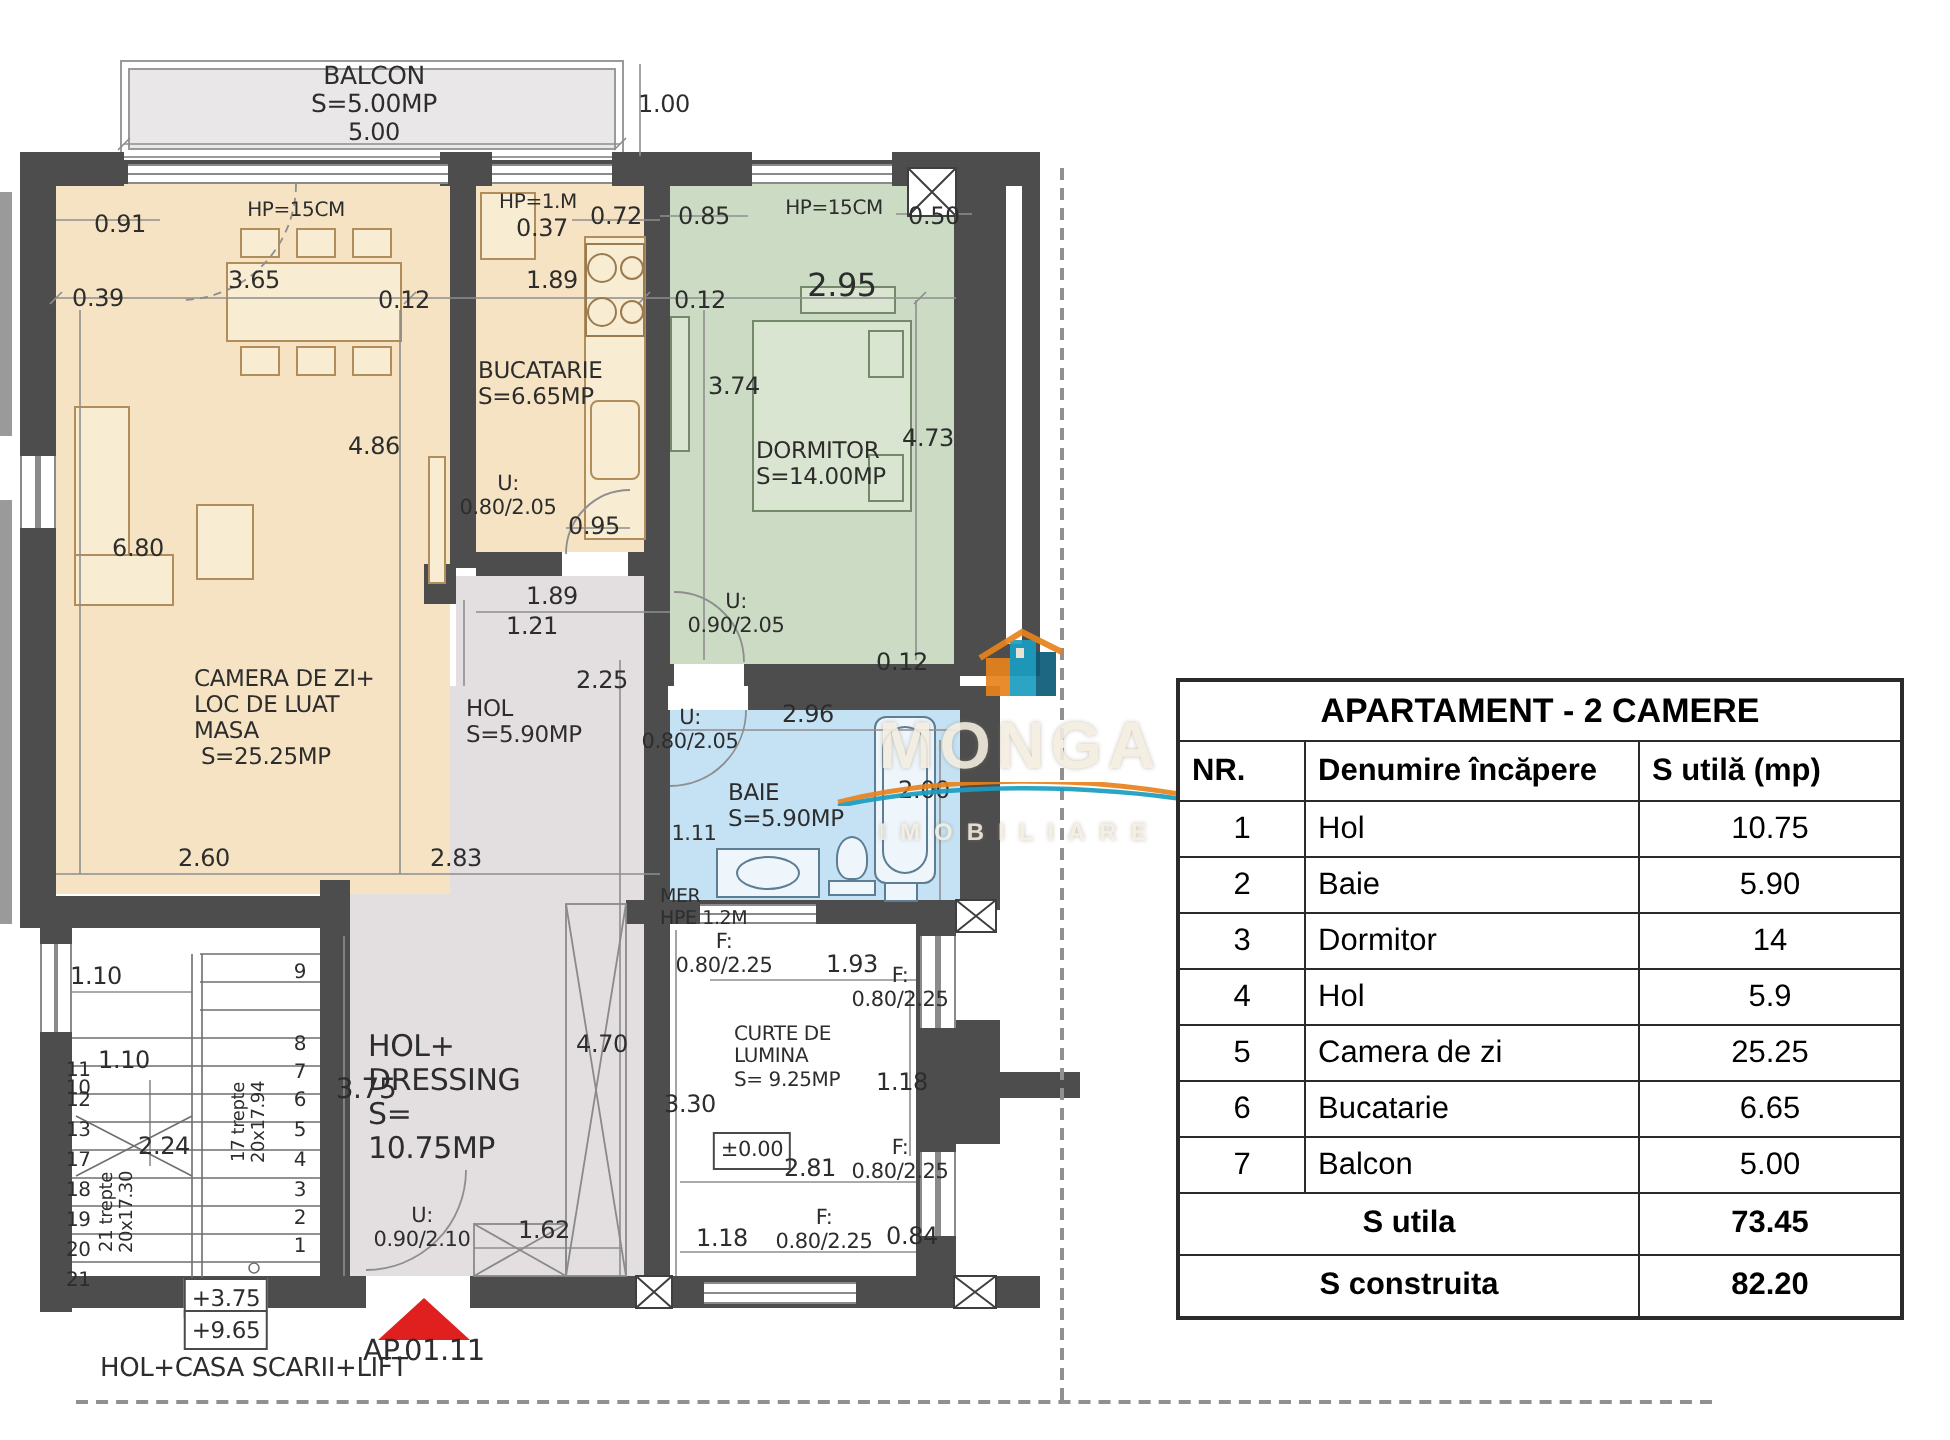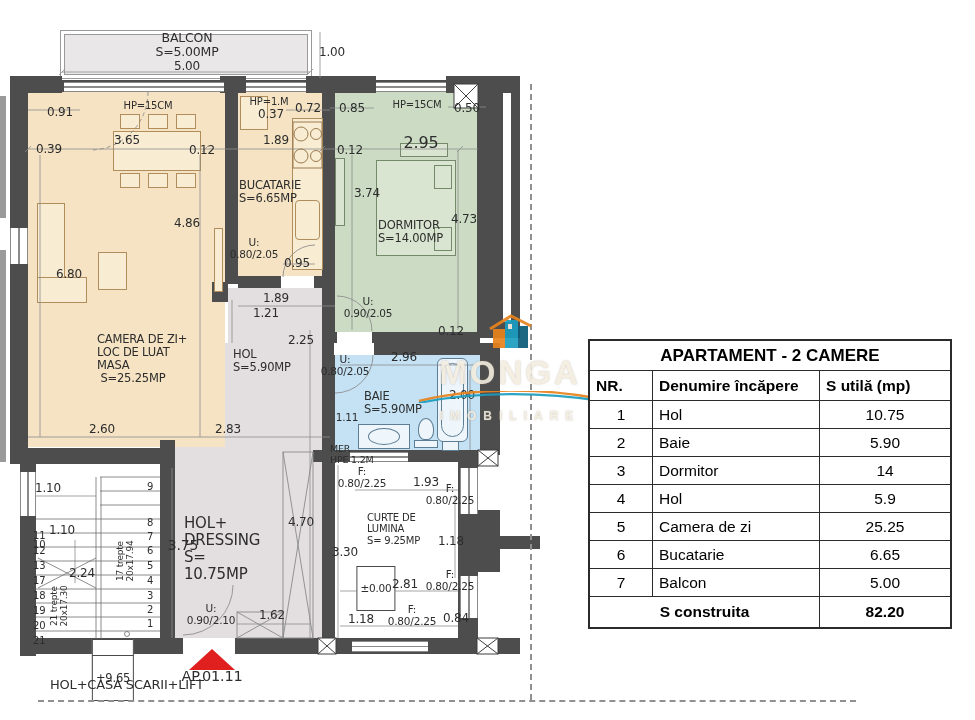--- a/index.html
+++ b/index.html
@@ -24,21 +24,21 @@
         border-left:1px solid #8a8a8a;border-right:1px solid #8a8a8a;}
   .gap{position:absolute;background:#fff;}
   
   .furn{position:absolute;background:#f8ecd2;border:1px solid #b08d5a;box-sizing:border-box;}
   .bfurn{position:absolute;background:#d9e5d0;border:1px solid #74886a;box-sizing:border-box;}
   .wfurn{position:absolute;background:#eef6fc;border:1px solid #5c7d93;box-sizing:border-box;}
   
   .lbl{position:absolute;color:#2d2d2d;white-space:pre;line-height:1.14;text-align:center;
        transform:translateX(-50%);letter-spacing:-0.2px;}
   .lbl.la{transform:none;text-align:left;}
-  .lbl.lb{background:#fff;border:1px solid #4a4a4a;padding:16px 3px;line-height:1.05;}
+  .lbl.lb{background:#fff;border:1px solid #4a4a4a;padding:3px 3px;line-height:1.05;}
   .lbl.lr{transform:translate(-50%,-50%) rotate(-90deg);white-space:pre;}
   
   .dashV{position:absolute;border-left:2px dashed #909090;}
   .dashH{position:absolute;border-top:2px dashed #909090;}
   
   #ent-tri{position:absolute;left:189px;top:649px;width:0;height:0;
            border-left:23px solid transparent;border-right:23px solid transparent;
            border-bottom:21px solid #e01f1f;}
   
   #apt-table{position:absolute;left:588px;top:339px;width:364px;border-collapse:collapse;
@@ -390,19 +390,23 @@
           <td class="c0">6</td>
           <td class="c1">Bucatarie</td>
           <td class="c2">6.65</td>
         </tr>
         <tr>
           <td class="c0">7</td>
           <td class="c1">Balcon</td>
           <td class="c2">5.00</td>
         </tr>
         <tr class="tot">
+          <td colspan="2">S utila</td>
+          <td class="c2">73.45</td>
+        </tr>
+        <tr class="tot">
           <td colspan="2">S construita</td>
           <td class="c2">82.20</td>
         </tr>
       </tbody>
   </table>
 
 </div>
 
 </body></html>

